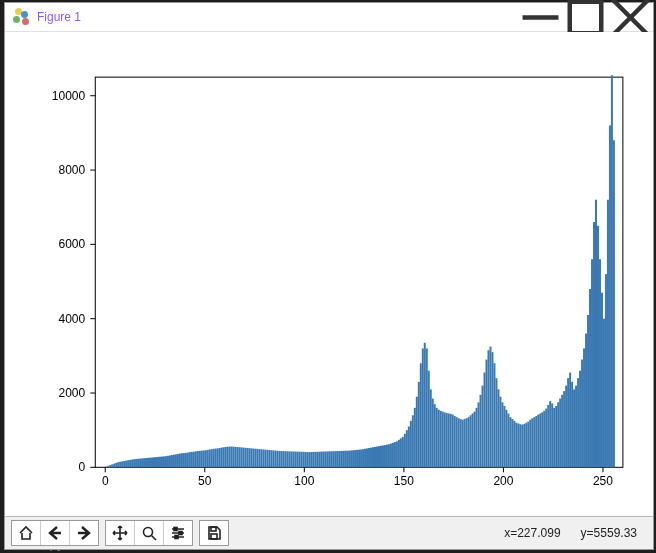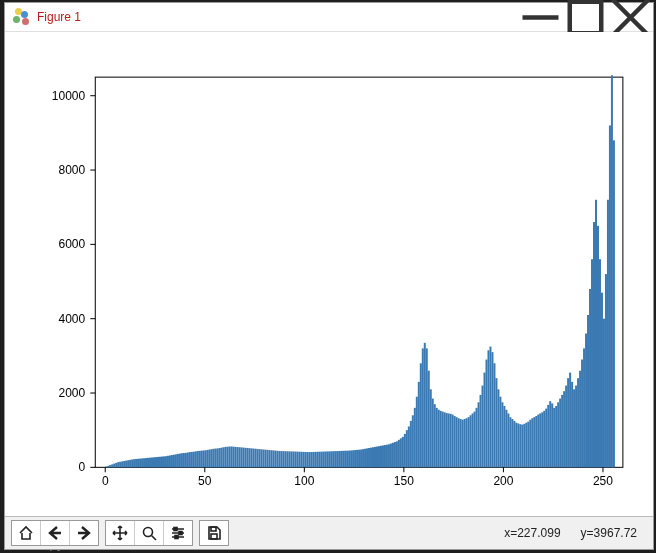--- a/index.html
+++ b/index.html
@@ -1,20 +1,20 @@
 <!DOCTYPE html>
 <html><head>
 <meta charset="utf-8">
 <style>
   html,body{margin:0;padding:0;height:100%;font-family:"Microsoft YaHei",Arial,sans-serif;font-size:12px;background:#1e1e1e;color:#ccc;}
   .mpl-window{position:absolute;left:4px;top:2px;width:648px;height:546px;background:#f0f0f0;border:1px solid #999;display:flex;flex-direction:column;color:#000;}
   .titlebar{height:28px;background:#fff;display:flex;align-items:center;border-bottom:1px solid #e0e0e0;}
   .titlebar .icon{width:18px;height:18px;margin:0 6px 0 8px;position:relative;}
   .titlebar .icon span{position:absolute;border-radius:50%;width:7px;height:7px;}
-  .titlebar .title{flex:0 0 auto;color:#b91c1c;}
+  .titlebar .title{flex:0 0 auto;color:#8b5cf6;}
   .titlebar .spacer{flex:1 1 auto;}
   .winbtn{width:45px;height:28px;display:flex;align-items:center;justify-content:center;color:#555;}
   .canvas-wrap{flex:1 1 auto;background:#fff;position:relative;border-bottom:1px solid #bbb;}
   #plot{position:absolute;inset:0;}
   .toolbar{height:32px;background:#f0f0f0;display:flex;align-items:center;padding:0 6px;gap:0;}
   .tgrp{display:flex;border:1px solid #999;background:#fff;margin-right:6px;}
   .tbtn{width:28px;height:24px;display:flex;align-items:center;justify-content:center;border-right:1px solid #ccc;}
   .tbtn:last-child{border-right:none;}
   .tbtn svg{width:16px;height:16px;stroke:#222;fill:none;stroke-width:1.6;}
   .status{margin-left:auto;font-size:12px;color:#222;padding-right:10px;white-space:pre;}
@@ -380,16 +380,16 @@
     <div class="tgrp">
       <div class="tbtn" title="Save">
         <svg viewBox="0 0 16 16">
             <path d="M3 2 H11 L14 5 V14 H3 Z"></path>
             <rect x="5" y="2" width="5" height="4"></rect>
             <rect x="5" y="9" width="6" height="5"></rect>
           </svg>
       </div>
     </div>
     <div class="status">
-      <span>x=</span><span>227.099</span><span>      </span><span>y=</span><span>3967.72</span>
+      <span>x=</span><span>227.099</span><span>      </span><span>y=</span><span>5559.33</span>
     </div>
   </div>
 </div>
 
 </body></html>

